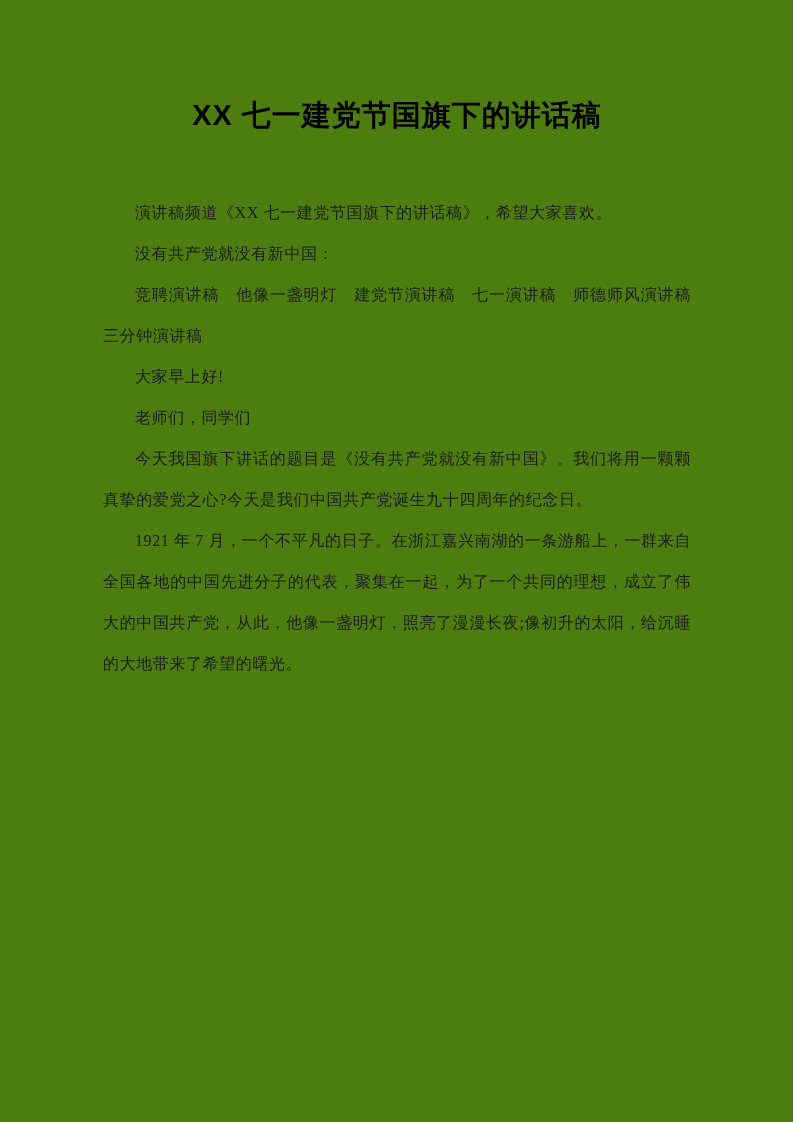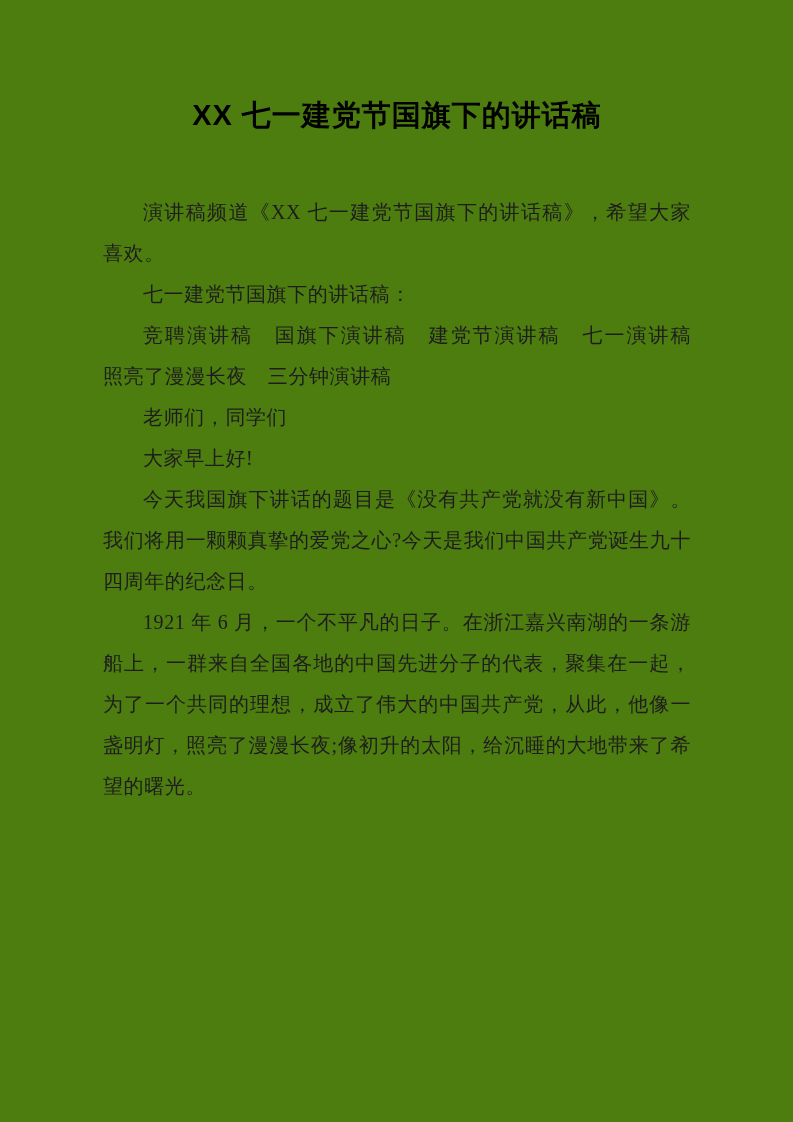--- a/index.html
+++ b/index.html
@@ -24,38 +24,38 @@
     font-size: 29px;
     line-height: 45px;
     letter-spacing: 1px;
     text-align: center;
     color: #000000;
     white-space: nowrap;
   }
   .doc-body p {
     margin: 0;
     font-family: "Liberation Serif", "DejaVu Serif", serif;
-    font-size: 20px;
+    font-size: 16px;
     line-height: 41px;
     letter-spacing: 0.6px;
     color: #1d1d1d;
     text-align: justify;
     text-justify: inter-ideograph;
     text-indent: 2em;
     word-break: break-all;
   }
 </style>
 </head>
 <body>
 
 <div class="page">
   <h1 class="doc-title">XX 七一建党节国旗下的讲话稿</h1>
 
   <div class="doc-body">
     <p>演讲稿频道《XX 七一建党节国旗下的讲话稿》，希望大家喜欢。</p>
-    <p>七一建党节国旗下的讲话稿：</p>
-    <p>竞聘演讲稿　国旗下演讲稿　建党节演讲稿　七一演讲稿　照亮了漫漫长夜　三分钟演讲稿</p>
+    <p>没有共产党就没有新中国：</p>
+    <p>竞聘演讲稿　他像一盏明灯　建党节演讲稿　七一演讲稿　师德师风演讲稿　三分钟演讲稿</p>
+    <p>大家早上好!</p>
     <p>老师们，同学们</p>
-    <p>大家早上好!</p>
     <p>今天我国旗下讲话的题目是《没有共产党就没有新中国》。我们将用一颗颗真挚的爱党之心?今天是我们中国共产党诞生九十四周年的纪念日。</p>
-    <p>1921 年 6 月，一个不平凡的日子。在浙江嘉兴南湖的一条游船上，一群来自全国各地的中国先进分子的代表，聚集在一起，为了一个共同的理想，成立了伟大的中国共产党，从此，他像一盏明灯，照亮了漫漫长夜;像初升的太阳，给沉睡的大地带来了希望的曙光。</p>
+    <p>1921 年 7 月，一个不平凡的日子。在浙江嘉兴南湖的一条游船上，一群来自全国各地的中国先进分子的代表，聚集在一起，为了一个共同的理想，成立了伟大的中国共产党，从此，他像一盏明灯，照亮了漫漫长夜;像初升的太阳，给沉睡的大地带来了希望的曙光。</p>
   </div>
 </div>
 
 </body></html>

